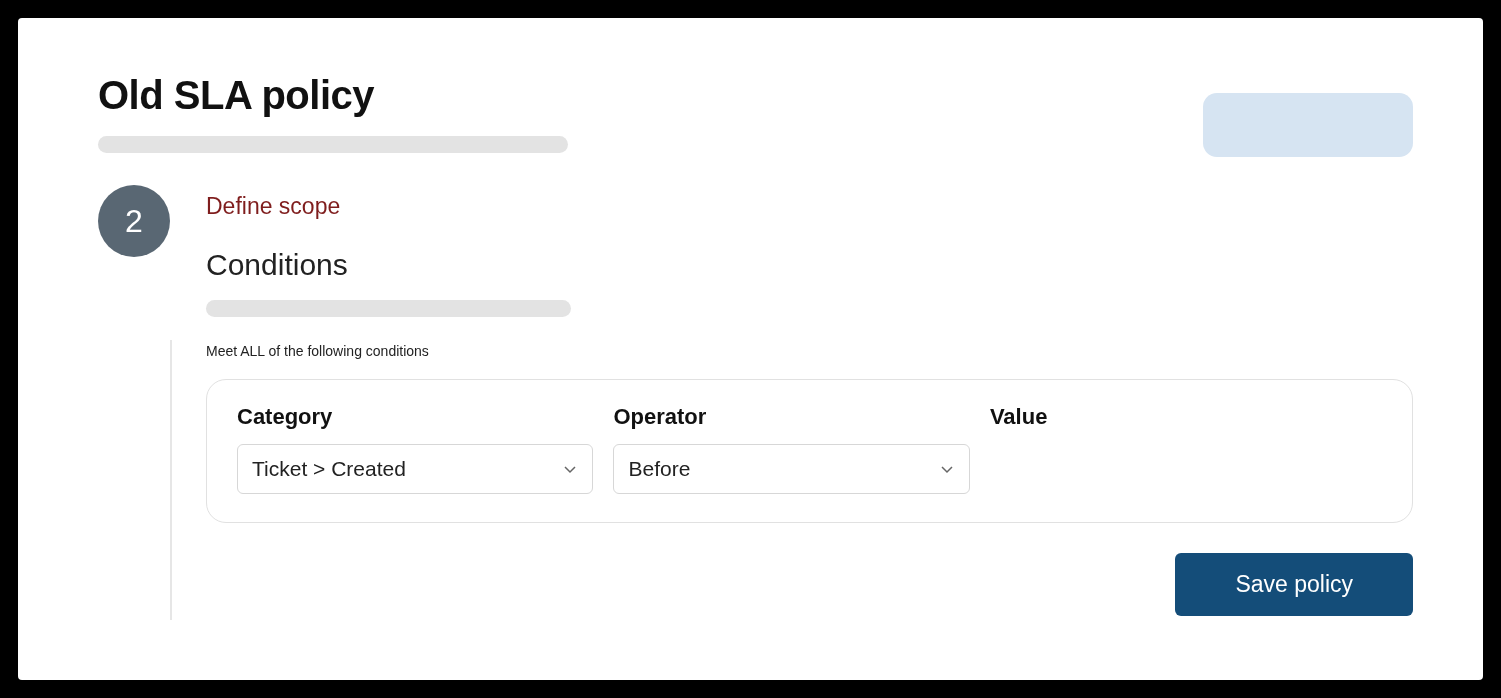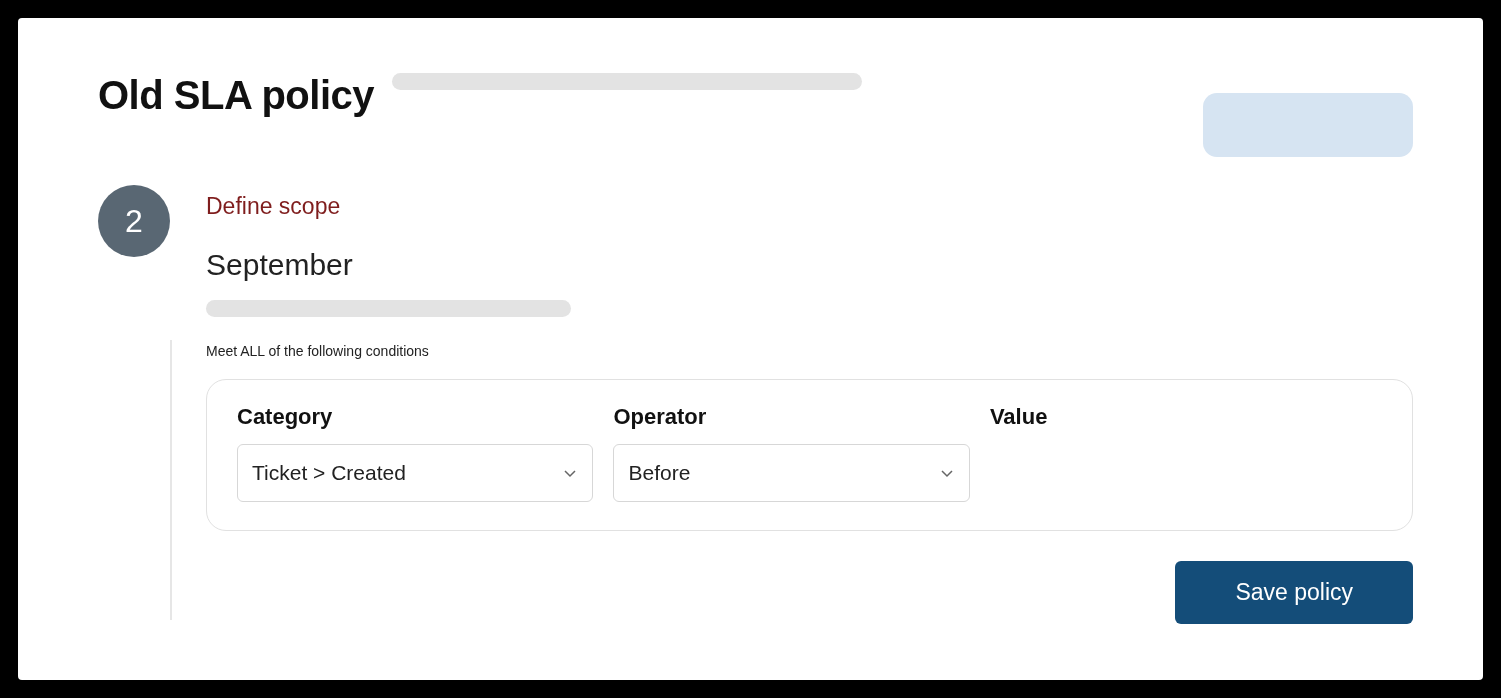--- a/index.html
+++ b/index.html
@@ -20,21 +20,21 @@
     position: relative;
   }
 
   .header-row {
     display: flex;
     align-items: flex-start;
     justify-content: space-between;
   }
   .header-left {
     display: flex;
-    flex-direction: row;
+    flex-direction: column;
     gap: 18px;
   }
   .page-title {
     font-size: 40px;
     font-weight: 600;
     color: #111;
     letter-spacing: -0.5px;
   }
   .placeholder-bar {
     background: #e3e3e3;
@@ -120,21 +120,21 @@
     flex: 1;
   }
   .field-col.wide { flex: 1.1; }
   .field-label {
     font-size: 22px;
     font-weight: 700;
     color: #111;
     margin-bottom: 14px;
   }
   .select-like, .text-input {
-    height: 58px;
+    height: 50px;
     border: 1px solid #d7d7d7;
     border-radius: 6px;
     font-size: 21px;
     color: #222;
     display: flex;
     align-items: center;
     padding: 0 14px;
     background: #fff;
     justify-content: space-between;
   }
@@ -177,21 +177,21 @@
   </div>
 
   <div class="step-row">
     <div class="step-badge">
       <span>2</span>
     </div>
 
     <div class="step-content">
       <div class="step-label">Define scope</div>
 
-      <div class="section-title">September</div>
+      <div class="section-title">Conditions</div>
       <div class="placeholder-bar small section-placeholder"></div>
 
       <div class="conditions-intro">Meet ALL of the following conditions</div>
 
       <div class="condition-card">
 
         <div class="field-col">
           <div class="field-label">Category</div>
           <div class="select-like">
             <span>Ticket &gt; Created</span>

